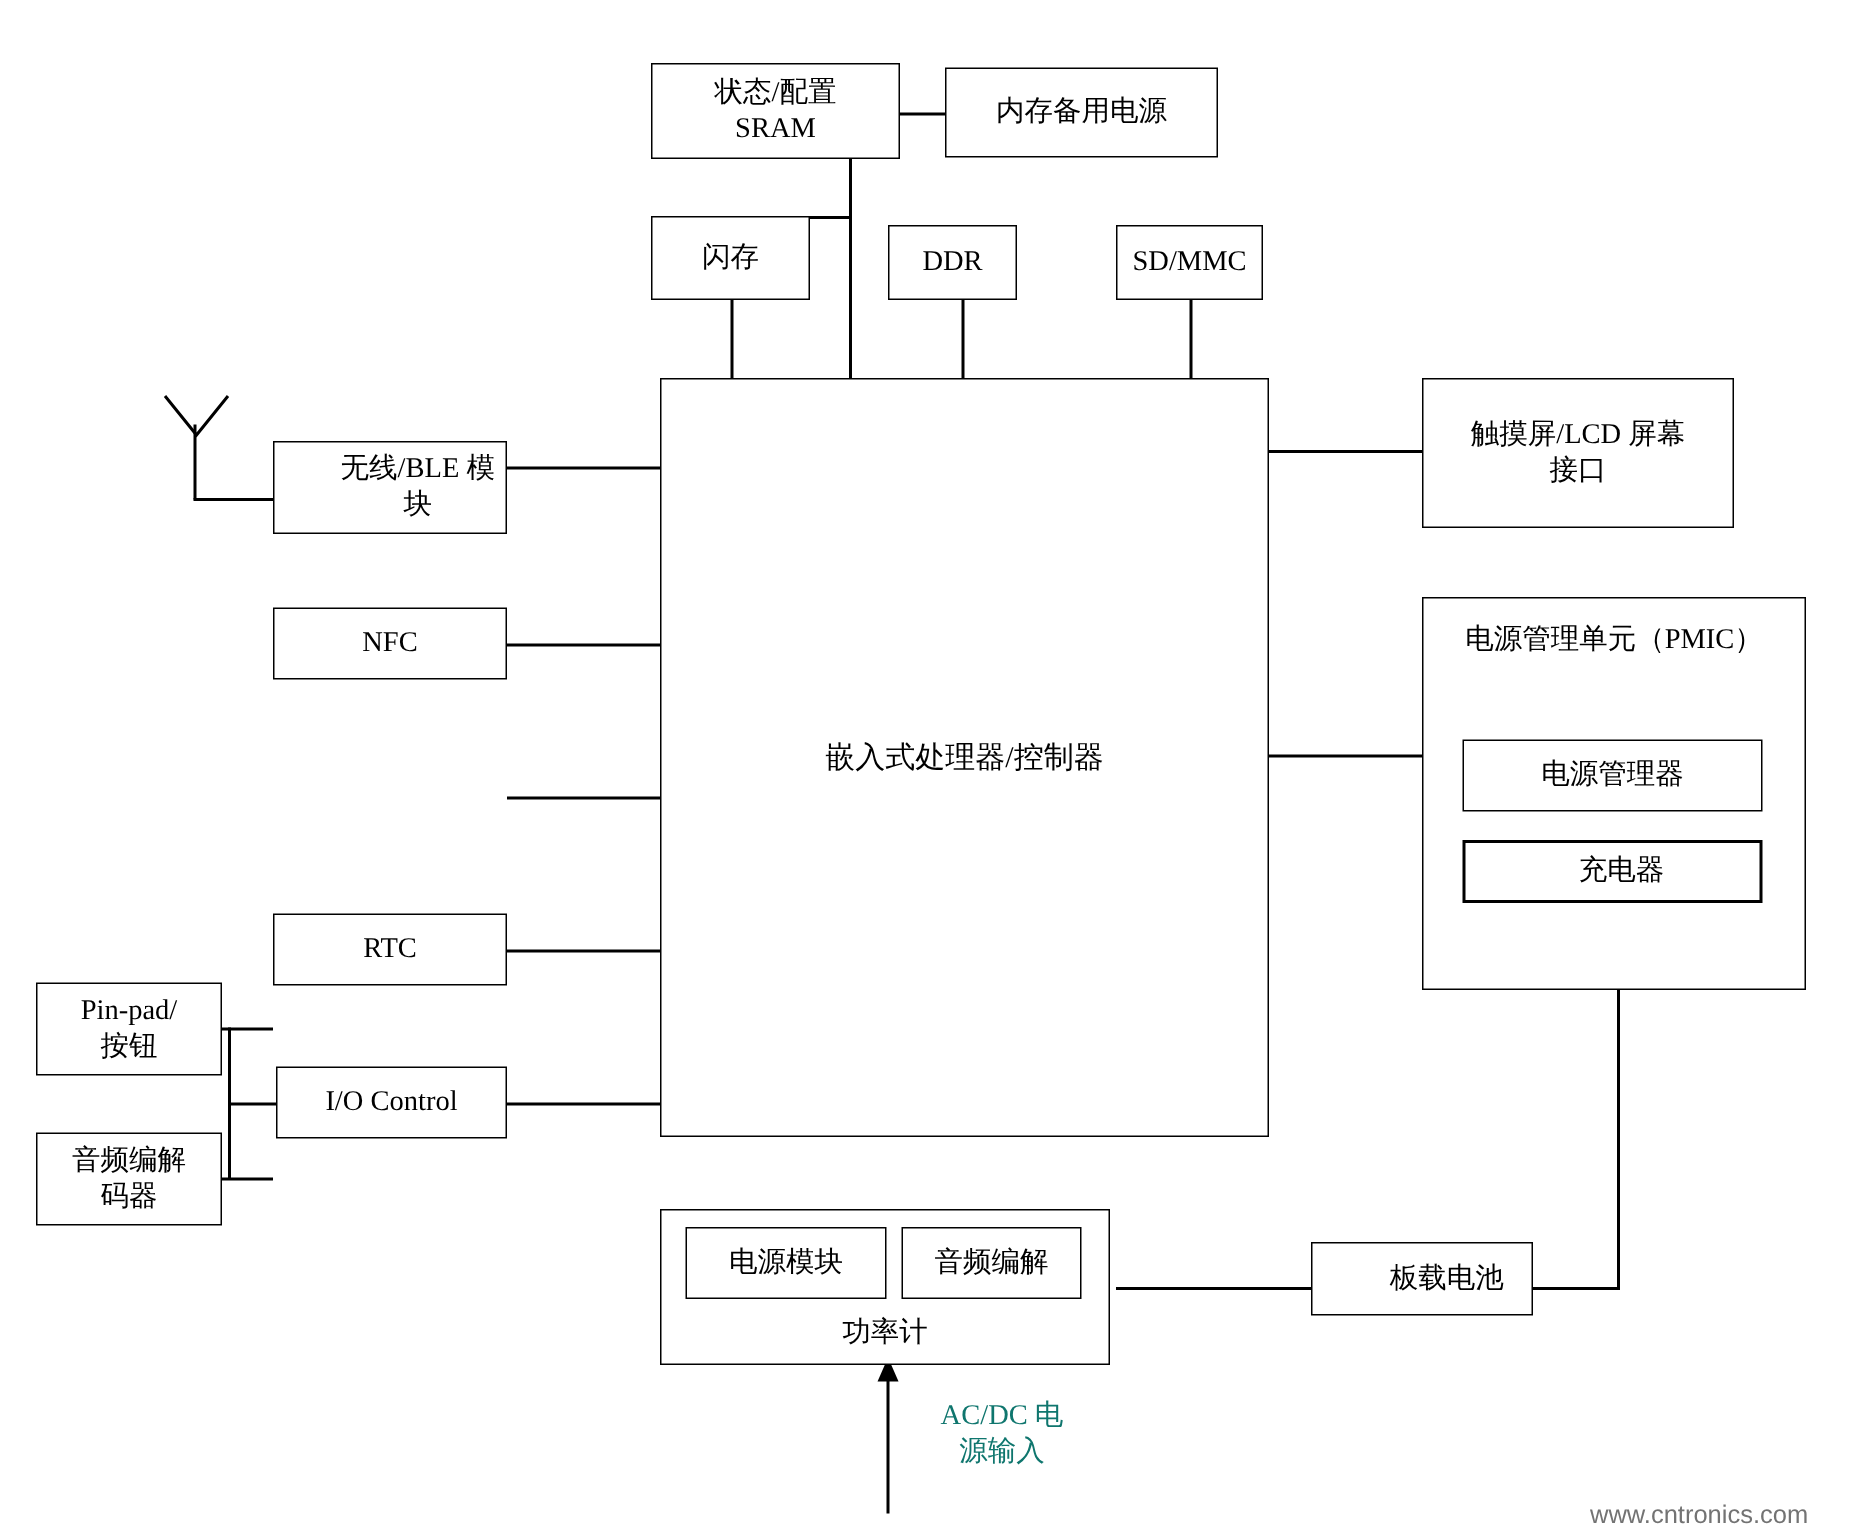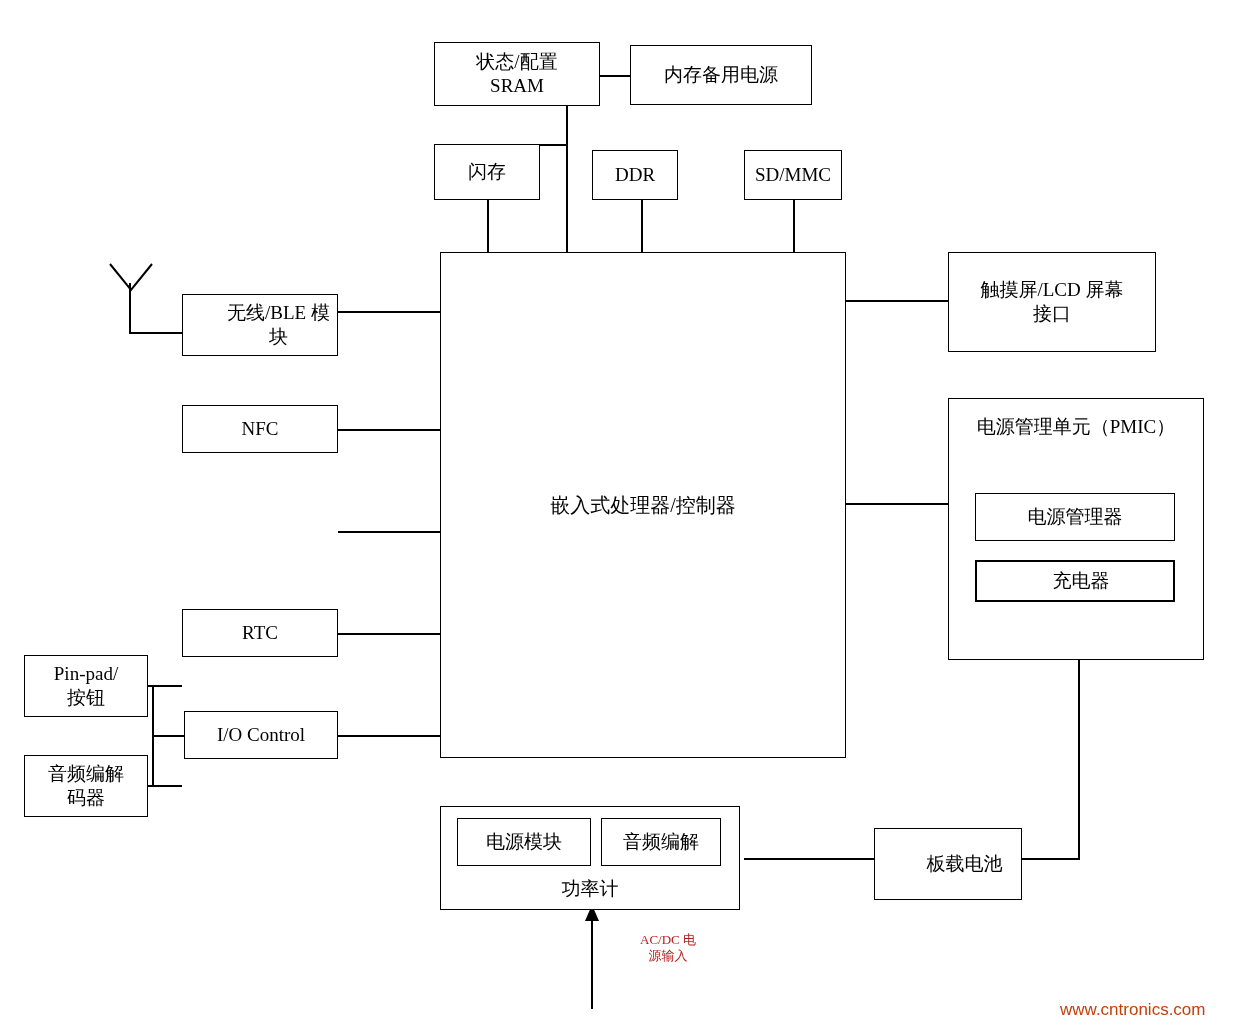--- a/index.html
+++ b/index.html
@@ -25,36 +25,36 @@
     justify-content: center;
     text-align: center;
     line-height: 1.25;
     color: #000000;
     font-size: 19px;
     padding: 2px 4px;
     z-index: 2;
   }
   .label {
     position: absolute;
-    color: #b91c1c;
+    color: #0f766e;
     text-align: center;
     line-height: 1.25;
-    font-size: 13px;
+    font-size: 19px;
     z-index: 3;
   }
   .line {
     position: absolute;
     background: #000000;
     z-index: 1;
   }
   .h { height: 2px; }
   .v { width: 2px; }
   .watermark {
     position: absolute;
-    color: #c2410c;
+    color: #737373;
     font-size: 17px;
     font-family: "Liberation Sans", sans-serif;
     z-index: 4;
   }
   .cpu-label {
     font-size: 20px;
   }
   .antenna { position: absolute; z-index: 2; }
   .arrow { position: absolute; z-index: 2; }
 </style>
@@ -141,20 +141,20 @@
 
   <div class="box" style="left:24px; top:755px; width:124px; height:62px; white-space:pre-line;">音频编解
 码器</div>
 
   <div class="box" style="left:440px; top:806px; width:300px; height:104px; align-items:flex-end; padding-bottom:8px;">功率计</div>
 
   <div class="box" style="left:457px; top:818px; width:134px; height:48px;">电源模块</div>
 
   <div class="box" style="left:601px; top:818px; width:120px; height:48px;">音频编解</div>
 
-  <div class="box" style="left:874px; top:828px; width:148px; height:72px;padding-left:37px;">板载电池</div>
+  <div class="box" style="left:874px; top:828px; width:148px; height:49px;padding-left:37px;">板载电池</div>
 
   <div class="label" style="left:598px; top:932px; width:140px; white-space:pre-line;">AC/DC 电
 源输入</div>
 
   <div class="watermark" style="left:1060px; top:1000px;">www.cntronics.com</div>
 
 </div>
 
 </body></html>

